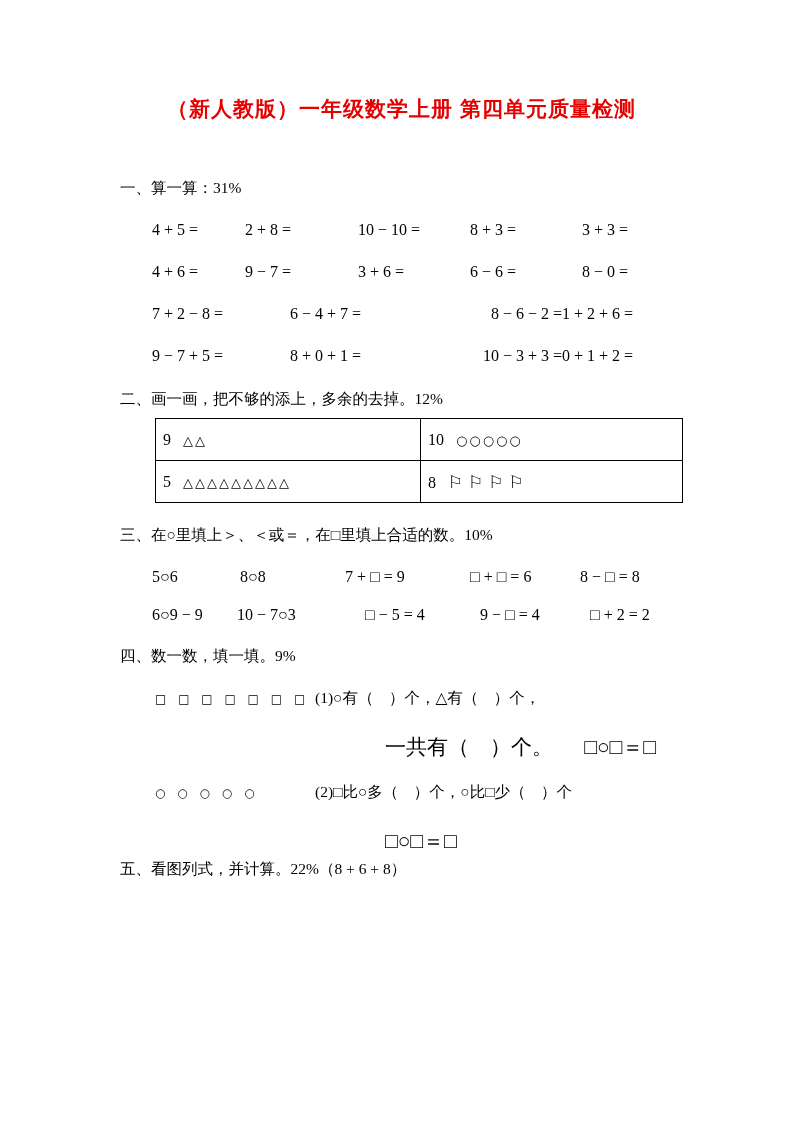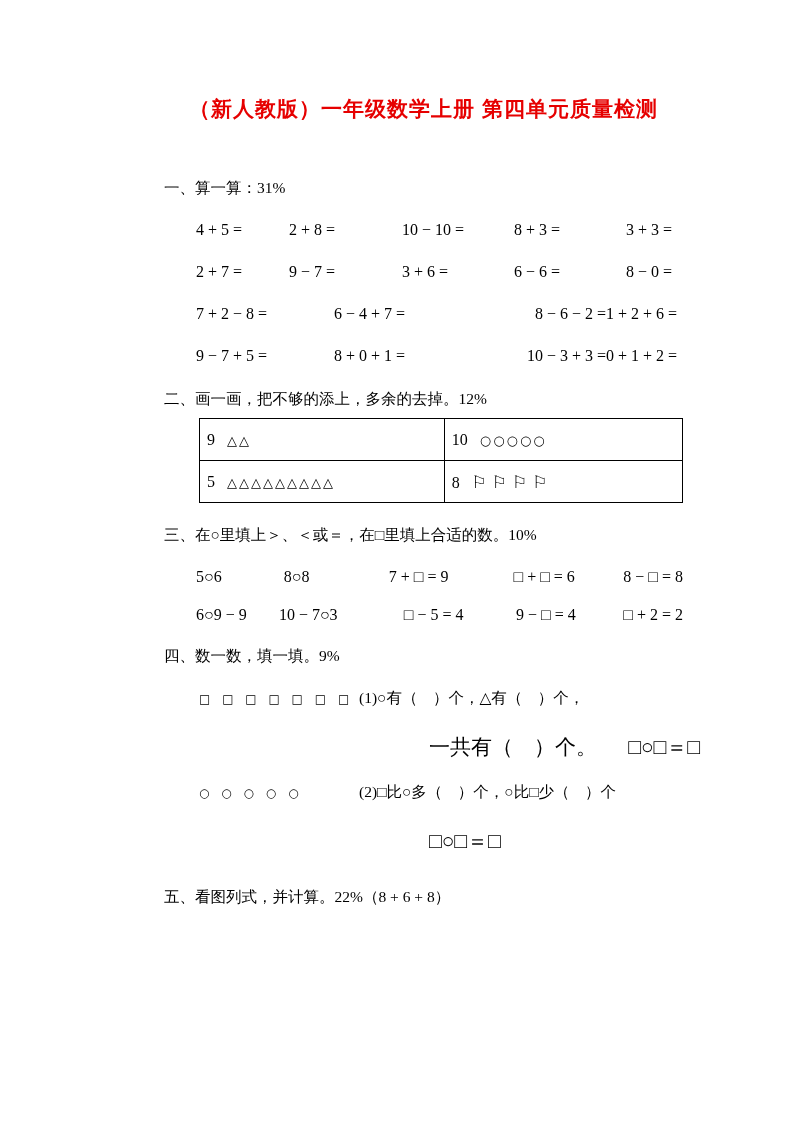--- a/index.html
+++ b/index.html
@@ -6,21 +6,20 @@
   html, body { background: #ffffff; }
   .page {
     width: 793px;
     height: 1122px;
     margin: 0 auto;
     background: #ffffff;
     color: #000000;
     font-family: "Liberation Serif", "DejaVu Serif", serif;
     position: relative;
     overflow: hidden;
-    padding-left: 44px;
   }
   .content { padding: 0 110px 0 120px; }
 
   .title {
     margin-top: 95px;
     text-align: center;
     color: #e60000;
     font-weight: bold;
     font-size: 21px;
     font-family: "Liberation Sans", "DejaVu Sans", sans-serif;
@@ -118,21 +117,21 @@
     flex-shrink: 0;
   }
   .indent-line {
     padding-left: 265px;
     margin-top: 24px;
     font-size: 21px;
     white-space: nowrap;
   }
   .eq { margin-left: 26px; }
 
-  .sec5 { margin-top: 32px; }
+  .sec5 { margin-top: 4px; }
 </style>
 </head>
 <body>
 
 <div class="page">
   <div class="content">
 
     <div class="title">（新人教版）一年级数学上册 第四单元质量检测</div>
 
 
@@ -140,21 +139,21 @@
       <div class="sec-heading">一、算一算：31%</div>
       <div class="calc-rows">
         <div class="calc-row cols5">
           <span>4 + 5 =</span>
           <span>2 + 8 =</span>
           <span>10 − 10 =</span>
           <span>8 + 3 =</span>
           <span>3 + 3 =</span>
         </div>
         <div class="calc-row cols5">
-          <span>2 + 7 =</span>
+          <span>4 + 6 =</span>
           <span>9 − 7 =</span>
           <span>3 + 6 =</span>
           <span>6 − 6 =</span>
           <span>8 − 0 =</span>
         </div>
         <div class="calc-row cols4">
           <span>7 + 2 − 8 =</span>
           <span>6 − 4 + 7 =</span>
           <span>8 − 6 − 2 =</span>
           <span>1 + 2 + 6 =</span>

